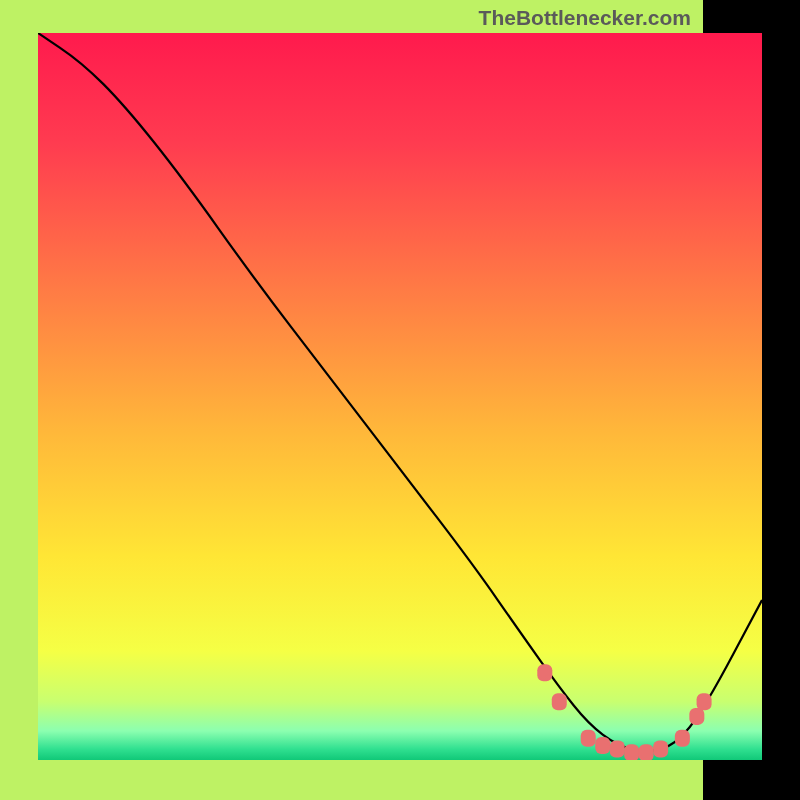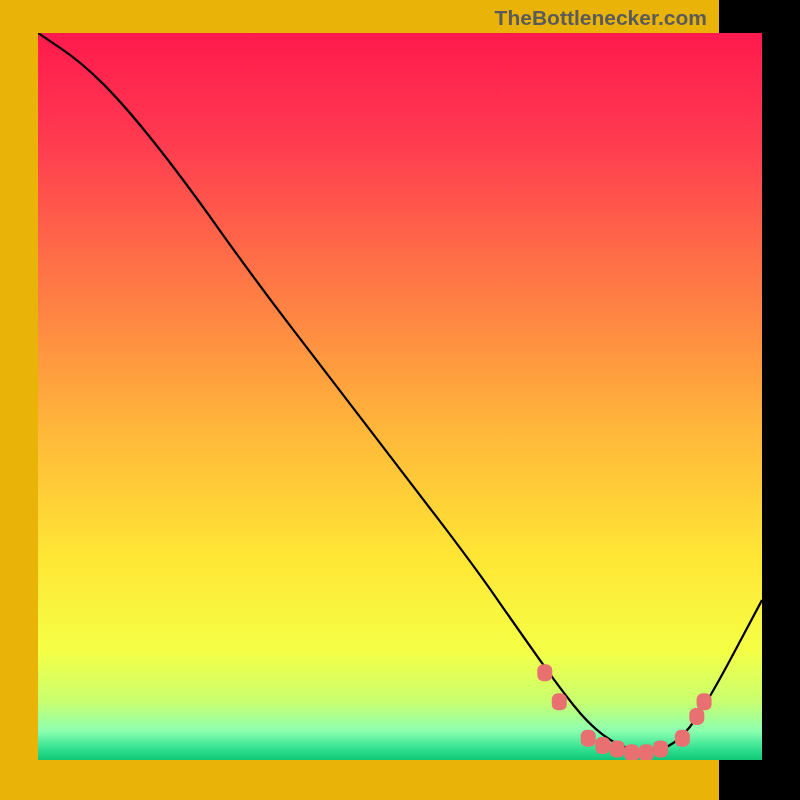--- a/index.html
+++ b/index.html
@@ -7,23 +7,22 @@
     padding: 0;
     background: #000;
     width: 800px;
     height: 800px;
     position: relative;
     font-family: Arial, sans-serif;
   }
   .container {
     width: 703px;
     height: 800px;
-    background: #eab308;
+    background: #bef264;
     position: relative;
-    padding-left: 16px;
   }
   .watermark {
     position: absolute;
     top: 6px;
     right: 12px;
     color: #5a5a5a;
     font-size: 21px;
     font-weight: bold;
     z-index: 10;
   }

